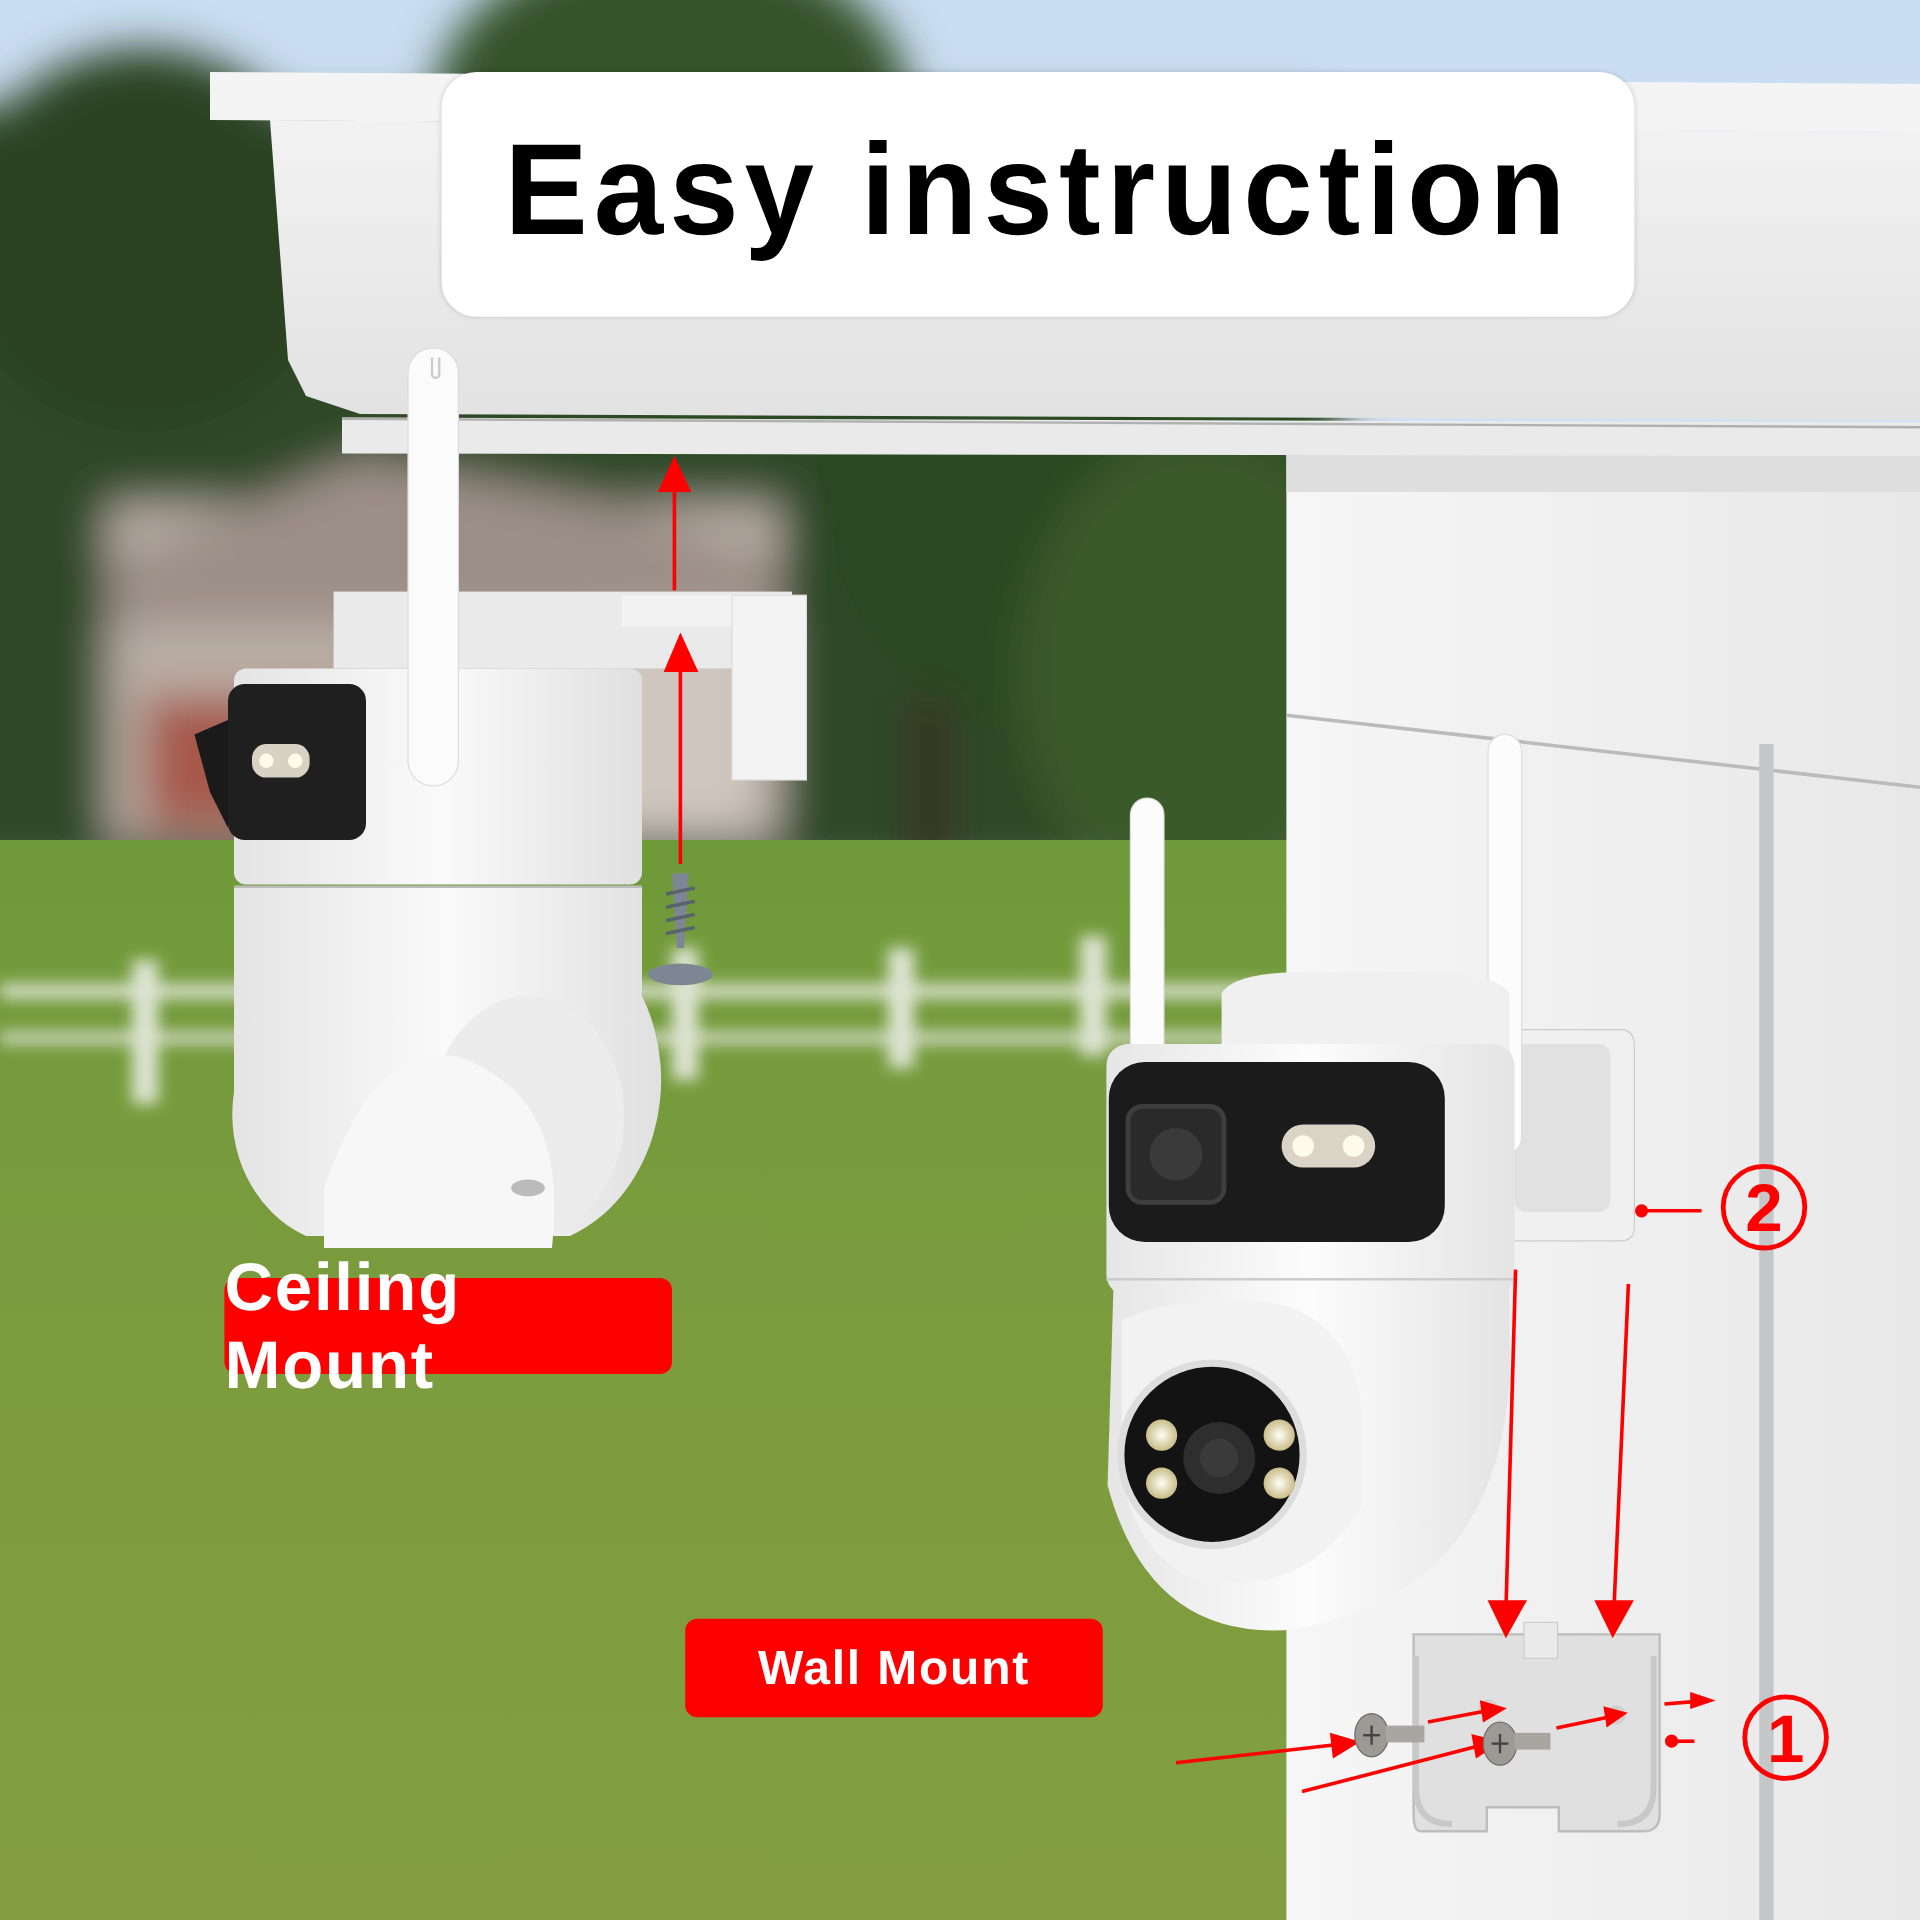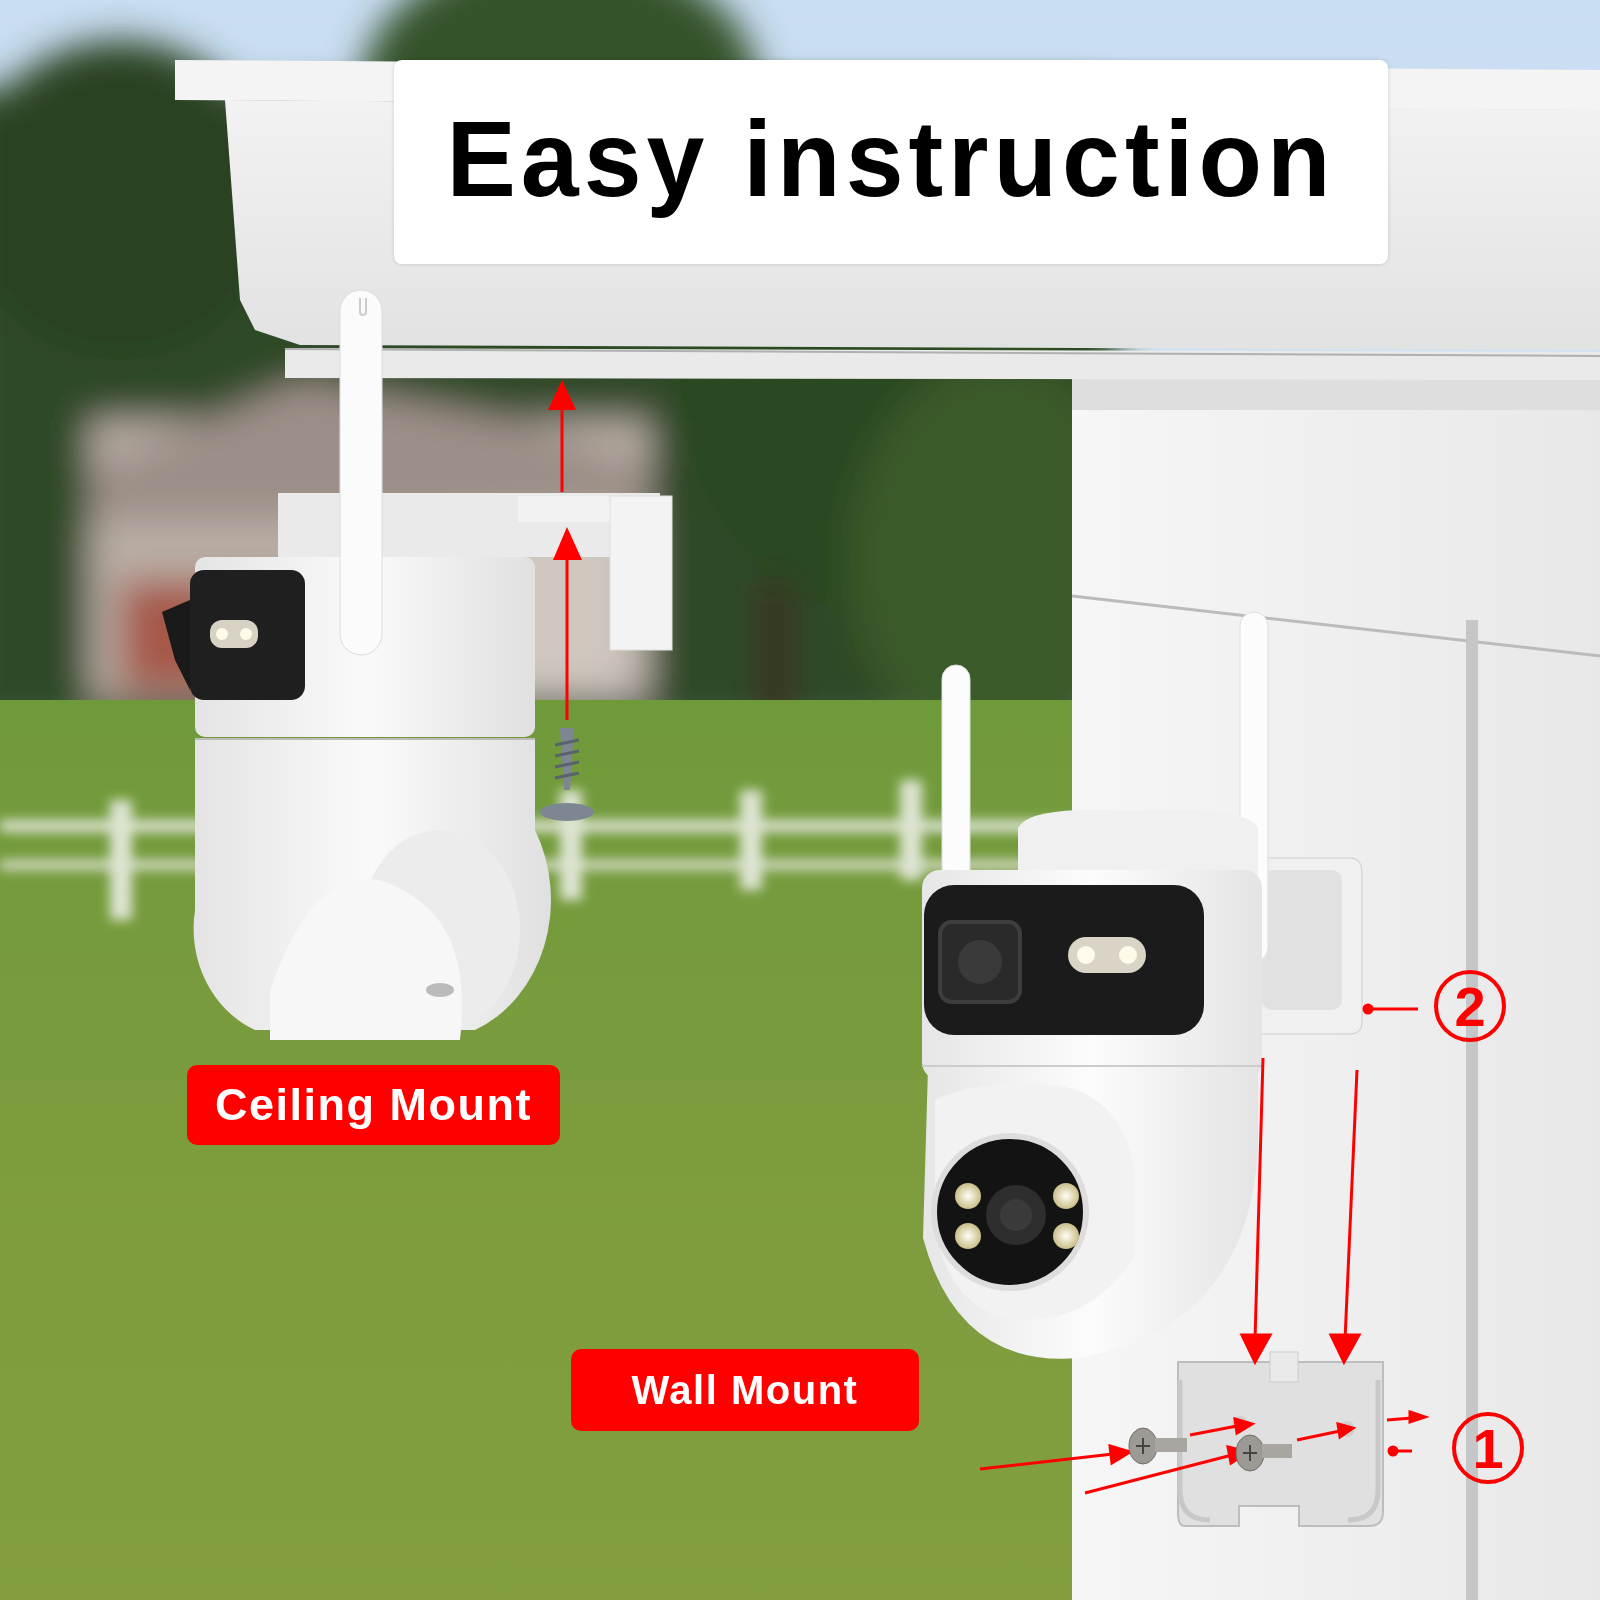--- a/index.html
+++ b/index.html
@@ -1,21 +1,21 @@
 <!DOCTYPE html>
 <html><head>
 <meta charset="utf-8">
 <style>
   html,body{margin:0;padding:0;}
   body{width:1600px;height:1600px;position:relative;overflow:hidden;background:#7a9a3e;font-family:"Liberation Sans",sans-serif;}
   .layer{position:absolute;left:0;top:0;width:1600px;height:1600px;}
-  .title-box{position:absolute;left:368px;top:60px;width:994px;height:204px;background:#fff;border-radius:8px;display:flex;align-items:center;justify-content:center;box-shadow:0 0 4px rgba(0,0,0,0.15);margin-left:26px;}
+  .title-box{position:absolute;left:368px;top:60px;width:994px;height:204px;background:#fff;border-radius:29px;display:flex;align-items:center;justify-content:center;box-shadow:0 0 4px rgba(0,0,0,0.15);}
   .title-text{font-family:"Liberation Sans",sans-serif;font-weight:700;font-size:104px;letter-spacing:5px;color:#000;transform:scaleY(1.04);margin-top:-6px;}
   .red-label{position:absolute;background:#ff0000;color:#fff;font-family:"Liberation Sans",sans-serif;font-weight:700;border-radius:10px;display:flex;align-items:center;justify-content:center;letter-spacing:1.5px;}
-  .ceiling-label{left:187px;top:1065px;width:373px;height:80px;font-size:45px;}
+  .ceiling-label{left:187px;top:1065px;width:373px;height:80px;font-size:56px;}
   .wall-label{left:571px;top:1349px;width:348px;height:82px;font-size:40px;}
   .step-num{position:absolute;width:72px;height:72px;border:4px solid #f00;border-radius:50%;color:#f00;font-weight:700;font-size:56px;display:flex;align-items:center;justify-content:center;font-family:"Liberation Sans",sans-serif;box-sizing:border-box;}
   .step-2{left:1434px;top:970px;}
   .step-1{left:1452px;top:1412px;}
 </style>
 </head>
 <body>
 
 <svg class="layer" viewBox="0 0 1600 1600" xmlns="http://www.w3.org/2000/svg">
   <defs>

